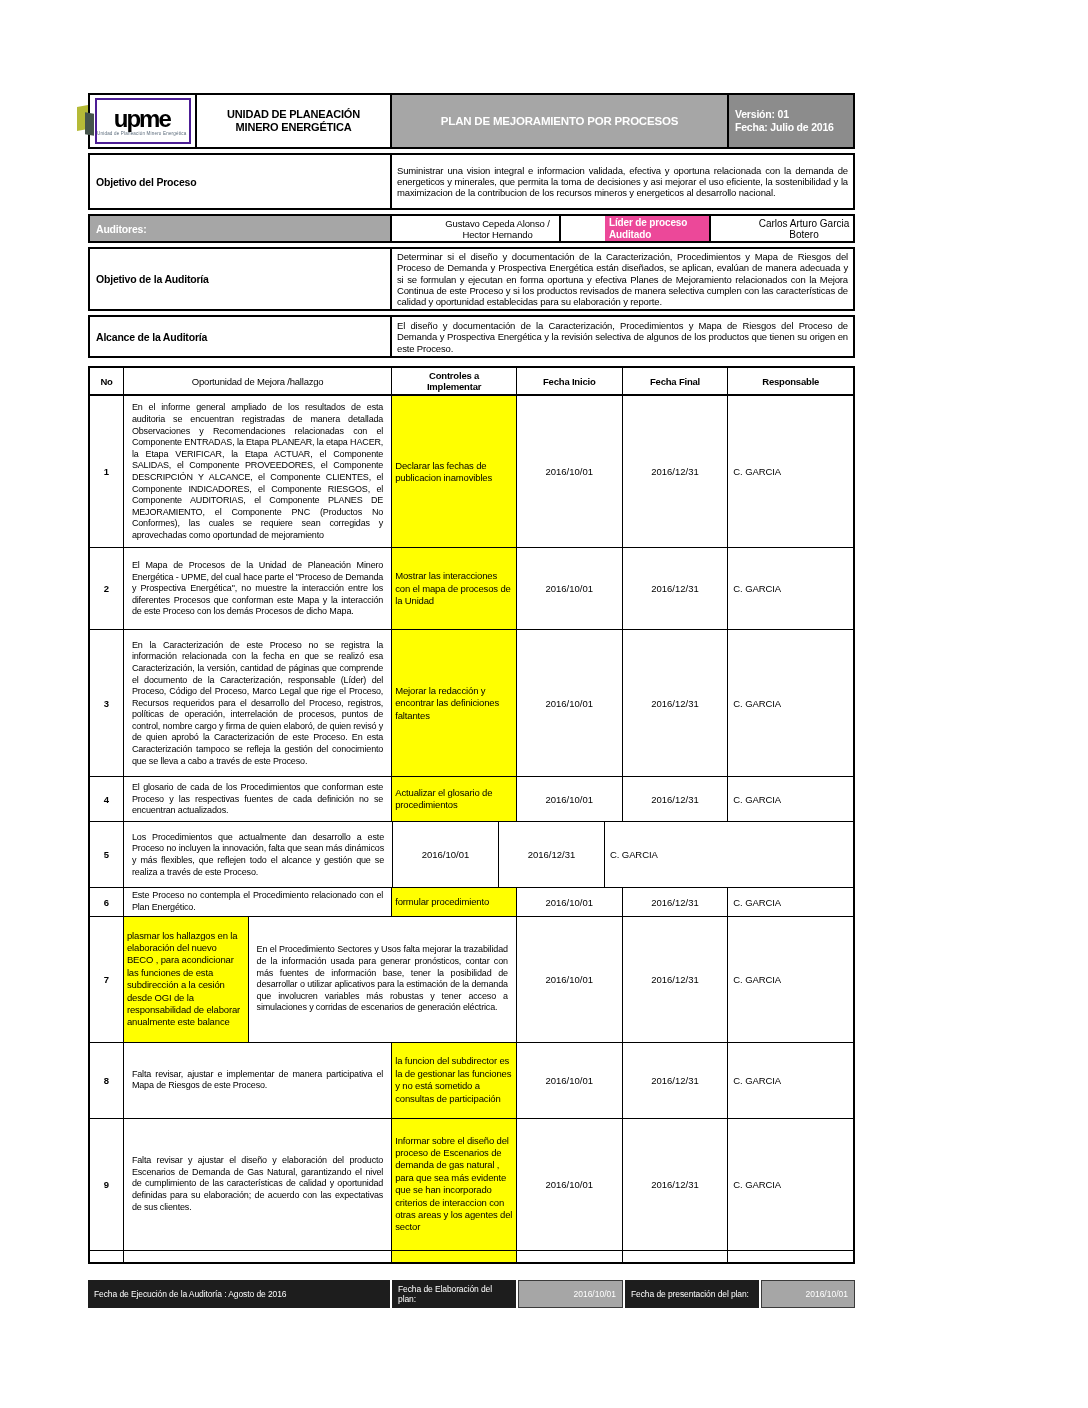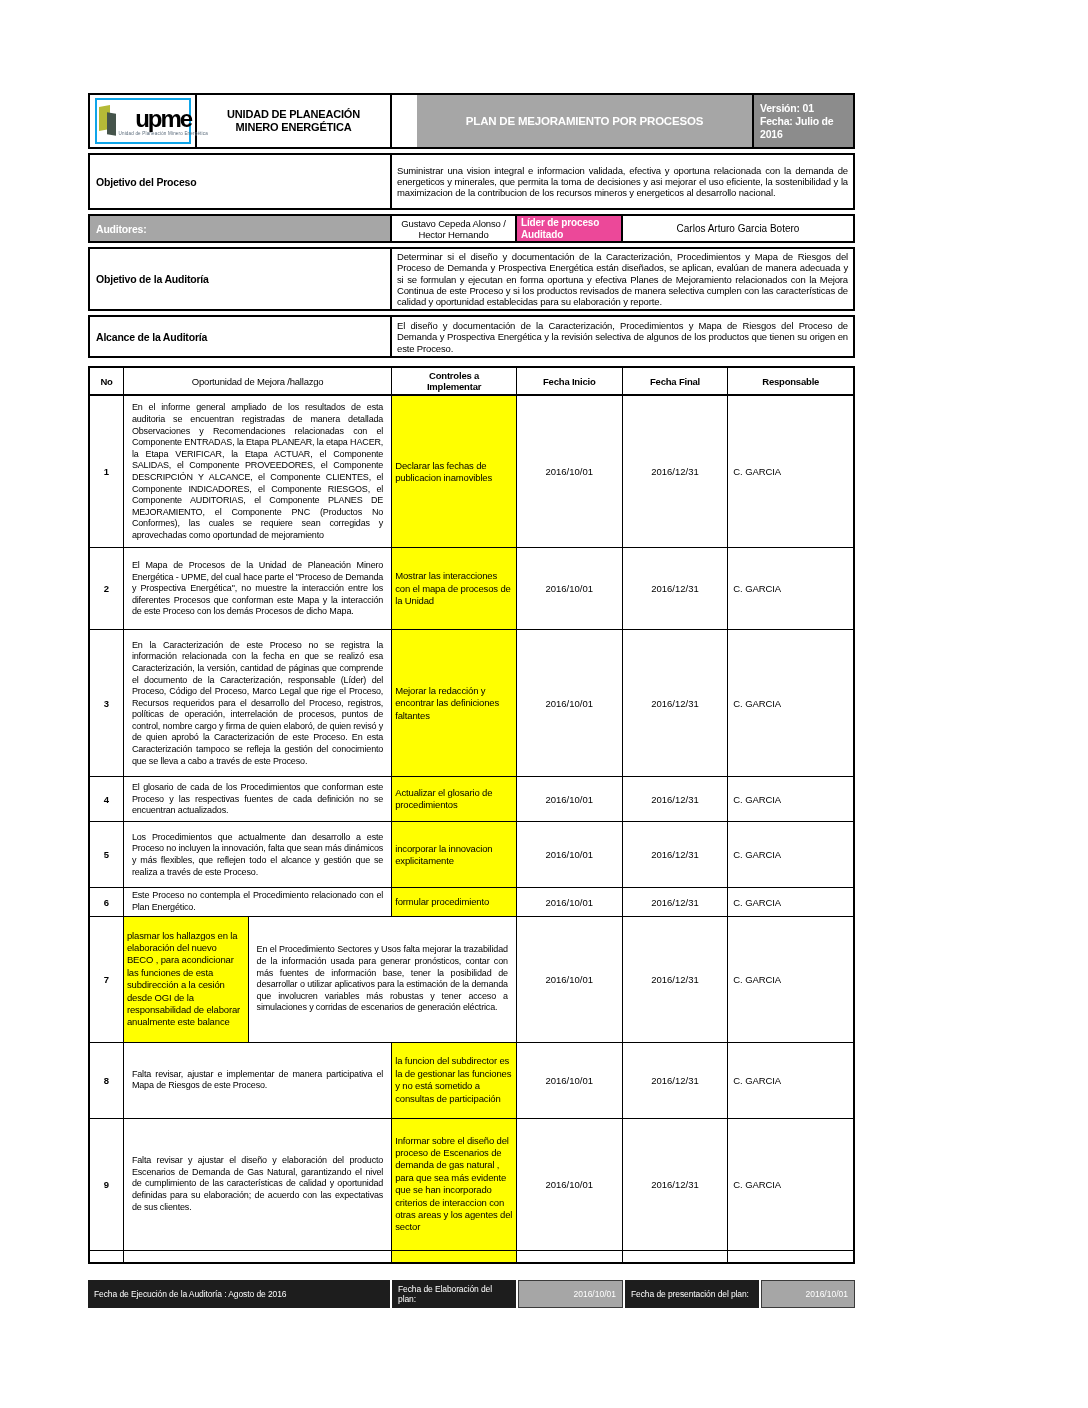--- a/index.html
+++ b/index.html
@@ -9,40 +9,40 @@
     font-family:"Liberation Sans","DejaVu Sans",sans-serif;
     color:#000;
   }
   .doc { position:absolute; left:88px; top:93px; width:767px; }
 
   .box { border:2px solid #000; background:#fff; }
 
   
   .header { display:flex; align-items:stretch; height:56px; }
   .h-logo-cell { width:107px; display:flex; align-items:center; justify-content:center; border-right:2px solid #000; }
-  .logo-frame { width:96px; height:46px; border:2px solid #0ea5e9; display:flex; align-items:center; justify-content:flex-start; gap:2px; padding:2px; }
+  .logo-frame { width:96px; height:46px; border:2px solid #4c1d95; display:flex; align-items:center; justify-content:flex-end; gap:2px; padding:2px; }
   .logo-shapes { position:relative; width:18px; height:34px; flex:none; }
   .sh1 { position:absolute; left:0; top:2px; width:11px; height:24px; background:#b5ba37; transform:skewY(-10deg); }
   .sh2 { position:absolute; left:8px; top:9px; width:9px; height:22px; background:#45544b; transform:skewY(10deg); }
   .logo-right { display:flex; flex-direction:column; align-items:center; }
   .logo-word { font-weight:bold; font-size:24px; line-height:24px; letter-spacing:-2px; }
   .logo-tagline { font-size:4.5px; color:#5a6a7a; white-space:nowrap; letter-spacing:0.2px; }
   .h-org { width:195px; border-right:2px solid #000; display:flex; align-items:center; justify-content:center; text-align:center; font-weight:bold; font-size:11px; line-height:13px; padding:2px 10px; letter-spacing:-0.2px; }
-  .h-title { width:337px; background:#a6a6a6; border-right:2px solid #000; color:#fff; font-weight:bold; font-size:11.5px; letter-spacing:-0.2px; display:flex; align-items:center; justify-content:center; text-align:center;margin-left:25px; }
+  .h-title { width:337px; background:#a6a6a6; border-right:2px solid #000; color:#fff; font-weight:bold; font-size:11.5px; letter-spacing:-0.2px; display:flex; align-items:center; justify-content:center; text-align:center; }
   .h-version { flex:1; background:#8c8c8c; color:#fff; font-weight:bold; font-size:10.5px; line-height:13px; padding:4px 6px; display:flex; flex-direction:column; justify-content:center; letter-spacing:-0.2px; }
   .h-version span { display:block; }
 
   
   .meta { display:flex; align-items:stretch; margin-top:4px; }
   .m-label { width:302px; border-right:2px solid #000; font-weight:bold; font-size:10.5px; letter-spacing:-0.2px; display:flex; align-items:center; padding:2px 6px; }
   .m-label.center { justify-content:center; text-align:center; }
   .m-value { flex:1; font-size:9.5px; line-height:11.3px; letter-spacing:-0.15px; padding:2px 5px; display:flex; align-items:center; }
   .m-value.just p { text-align:justify; }
   .m-value.single { font-size:10px; }
-  .auditores { display:flex; align-items:stretch; margin-top:3px; min-height:25px; }
+  .auditores { display:flex; align-items:stretch; margin-top:3px; min-height:25px;gap:44px; }
   .a-label { width:302px; border-right:2px solid #000; background:#a6a6a6; color:#fff; font-weight:bold; font-size:10.5px; display:flex; align-items:center; padding:2px 6px; letter-spacing:-0.2px; }
   .a-auditors { width:125px; border-right:2px solid #000; font-size:9.5px; line-height:11px; display:flex; align-items:center; justify-content:center; text-align:center; padding:0 2px; letter-spacing:-0.15px; }
   .a-lider { width:106px; border-right:2px solid #000; background:#ec4899; color:#fff; font-weight:bold; font-size:10px; line-height:11.5px; display:flex; align-items:center; padding:1px 4px; letter-spacing:-0.15px; }
   .a-name { flex:1; font-size:10px; display:flex; align-items:center; justify-content:center; text-align:center; }
 
   
   .maintable { margin-top:8px; border:2px solid #000; }
   .trow { display:flex; align-items:stretch; border-top:1px solid #000; }
   .trow:first-child { border-top:none; }
   .thead { border-bottom:1px solid #000; min-height:26px;justify-content:center; }
@@ -174,21 +174,20 @@
       <div class="c fi">2016/10/01</div>
       <div class="c ff">2016/12/31</div>
       <div class="c rp">C. GARCIA</div>
     </div>
 
     <div class="trow r4">
       <div class="c no">5</div>
       <div class="c hal">
           <p>Los Procedimientos que actualmente dan desarrollo a este Proceso no incluyen la innovación, falta que sean más dinámicos y más flexibles, que reflejen todo el alcance y gestión que se realiza a través de este Proceso.</p>
         </div>
-      <div class="c ctl">incorporar la innovacion explicitamente</div>
       <div class="c fi">2016/10/01</div>
       <div class="c ff">2016/12/31</div>
       <div class="c rp">C. GARCIA</div>
     </div>
 
     <div class="trow r5">
       <div class="c no">6</div>
       <div class="c hal">
           <p>Este Proceso no contempla el Procedimiento relacionado con el Plan Energético.</p>
         </div>

